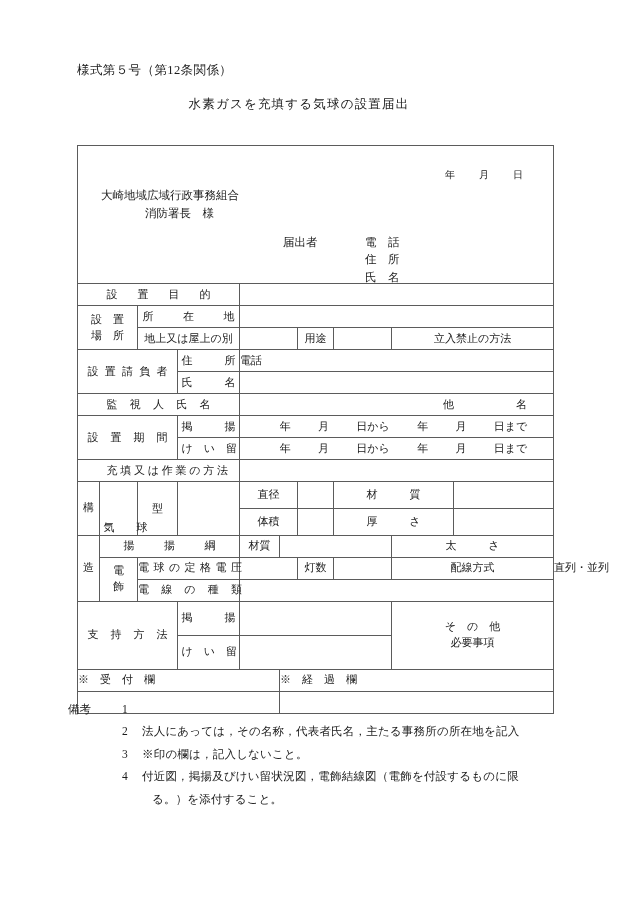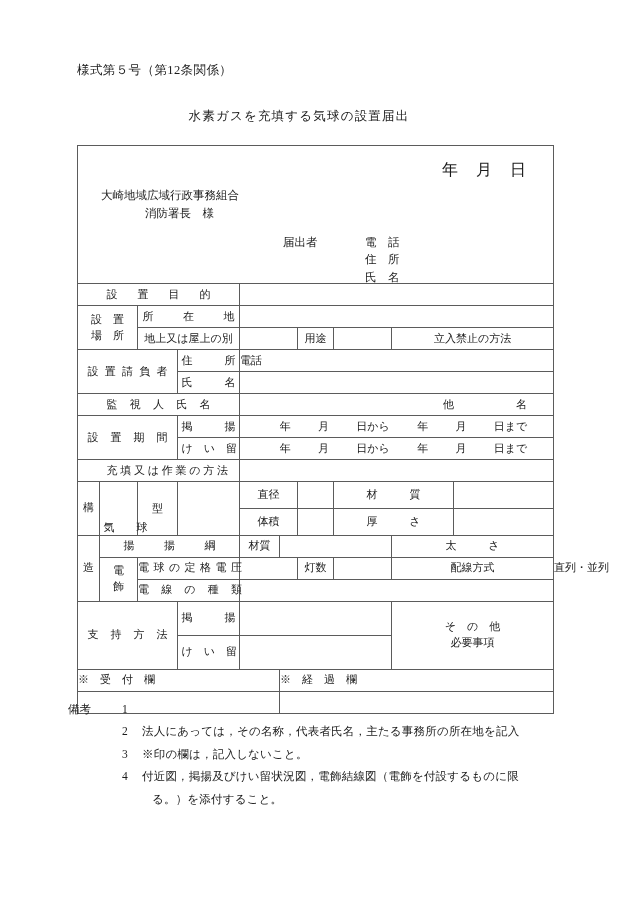--- a/index.html
+++ b/index.html
@@ -26,21 +26,21 @@
     position: absolute;
     left: 77px;
     top: 62px;
     font-size: 12.5px;
     letter-spacing: 0.4px;
     white-space: nowrap;
   }
   .doc-title {
     position: absolute;
     left: 0;
-    top: 108px;
+    top: 96px;
     width: 596px;
     text-align: center;
     font-size: 12.5px;
     letter-spacing: 1.2px;
     padding-left: 2px;
     box-sizing: border-box;
     white-space: nowrap;
   }
 
   
@@ -97,22 +97,22 @@
     padding: 0;
   }
   .head-inner {
     position: relative;
     height: 137px;
     width: 100%;
   }
   .date-line {
     position: absolute;
     right: 18px;
-    top: 14px;
-    font-size: 16px;
+    top: 23px;
+    font-size: 10px;
     white-space: nowrap;
   }
   .date-line i { font-style: normal; display: inline-block; width: 34px; text-align: center; }
   .addressee {
     position: absolute;
     left: 23px;
     top: 41px;
     font-size: 11.5px;
     line-height: 1.55;
     white-space: nowrap;

